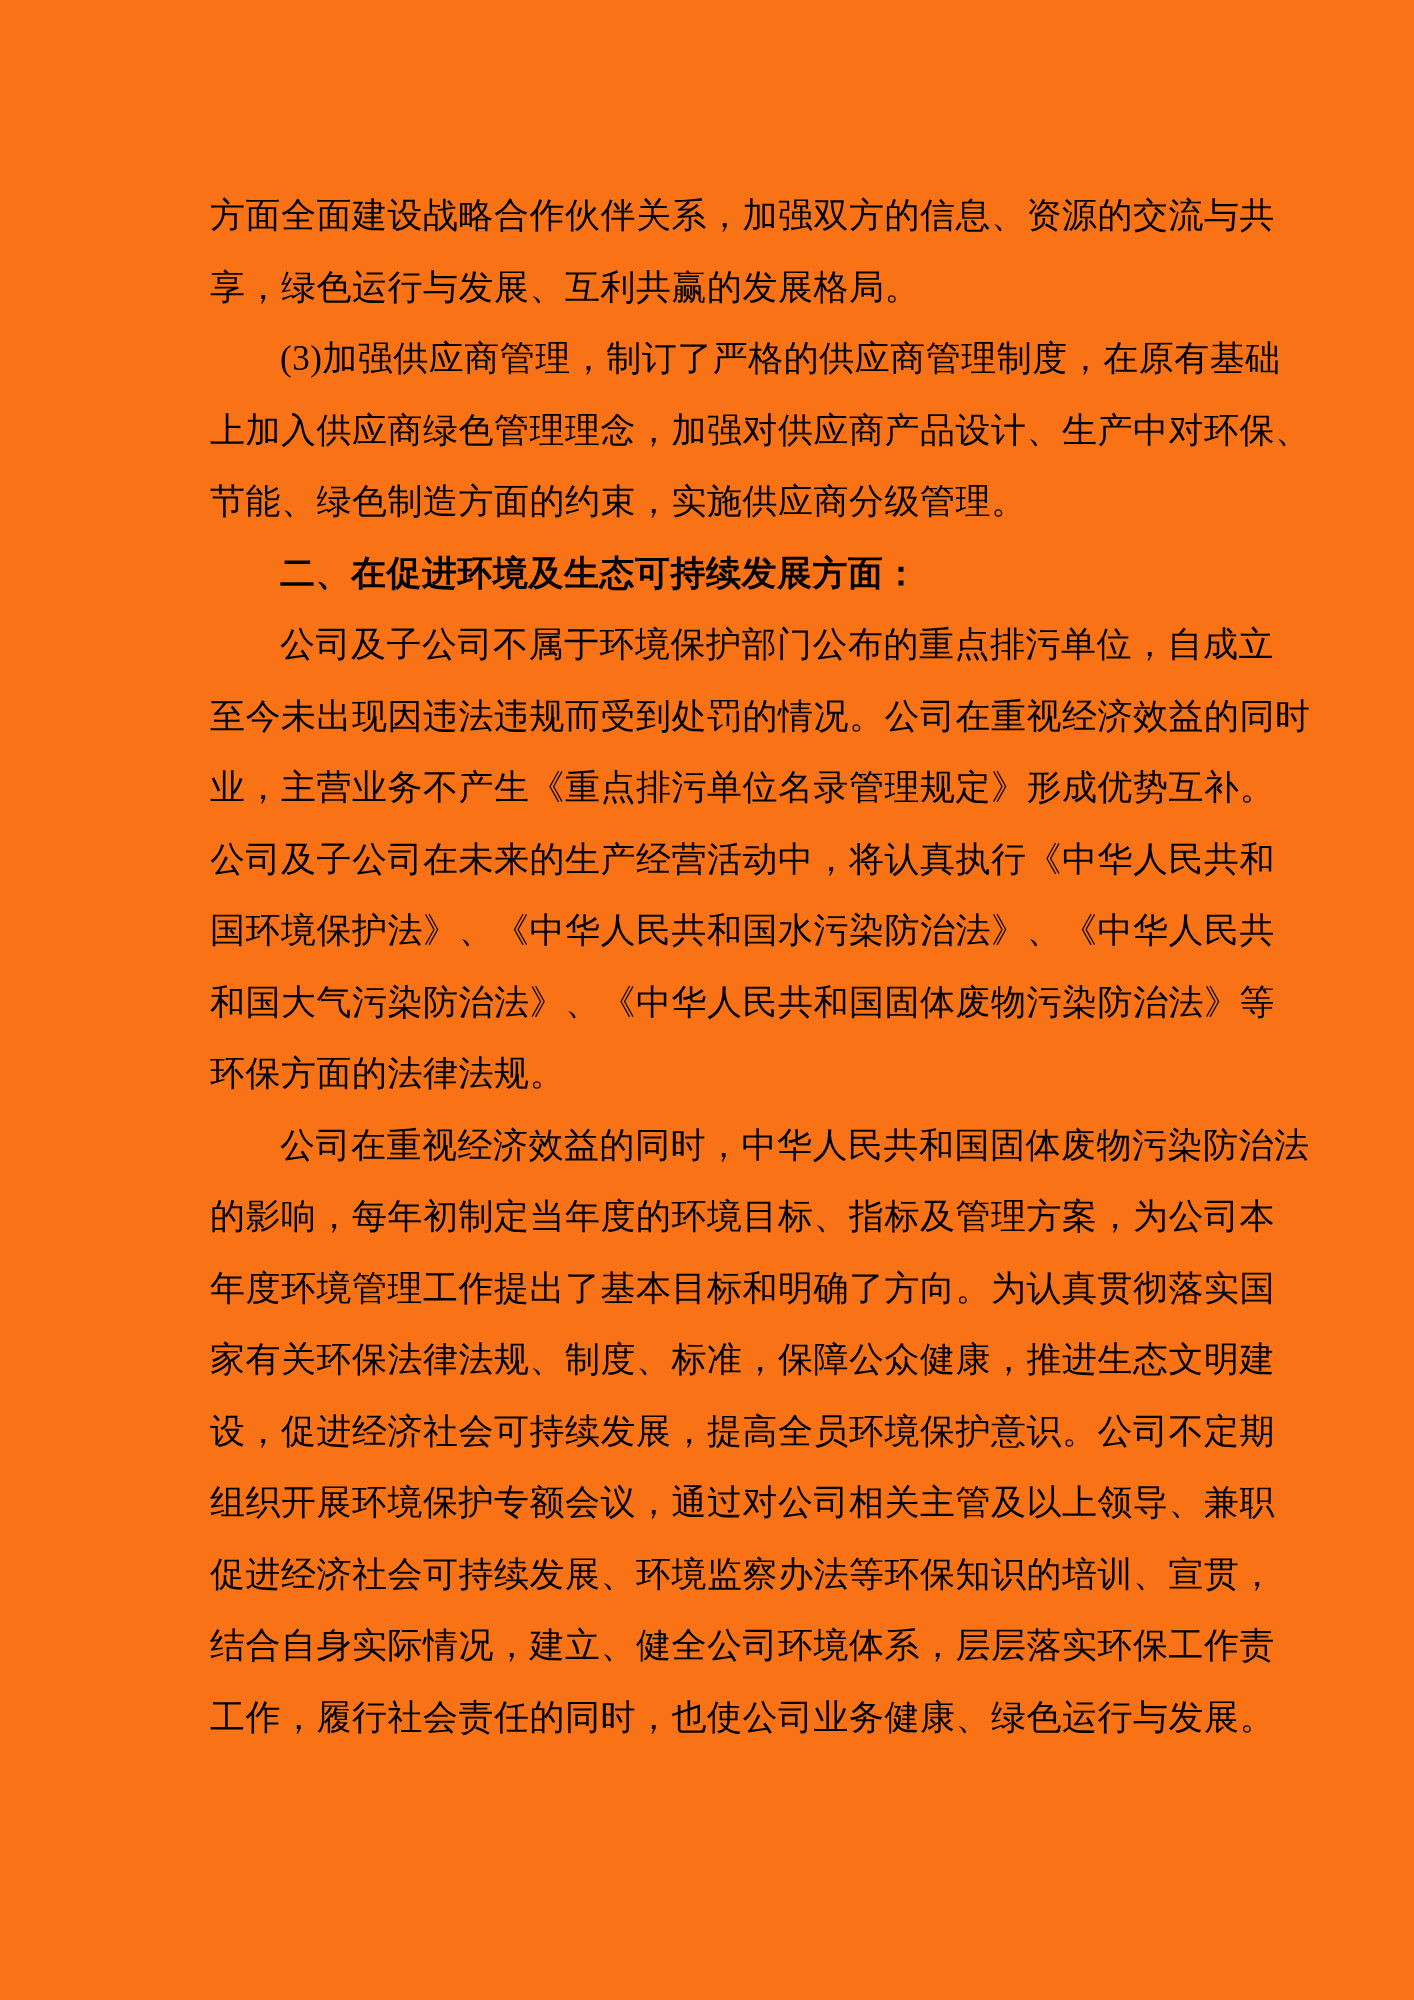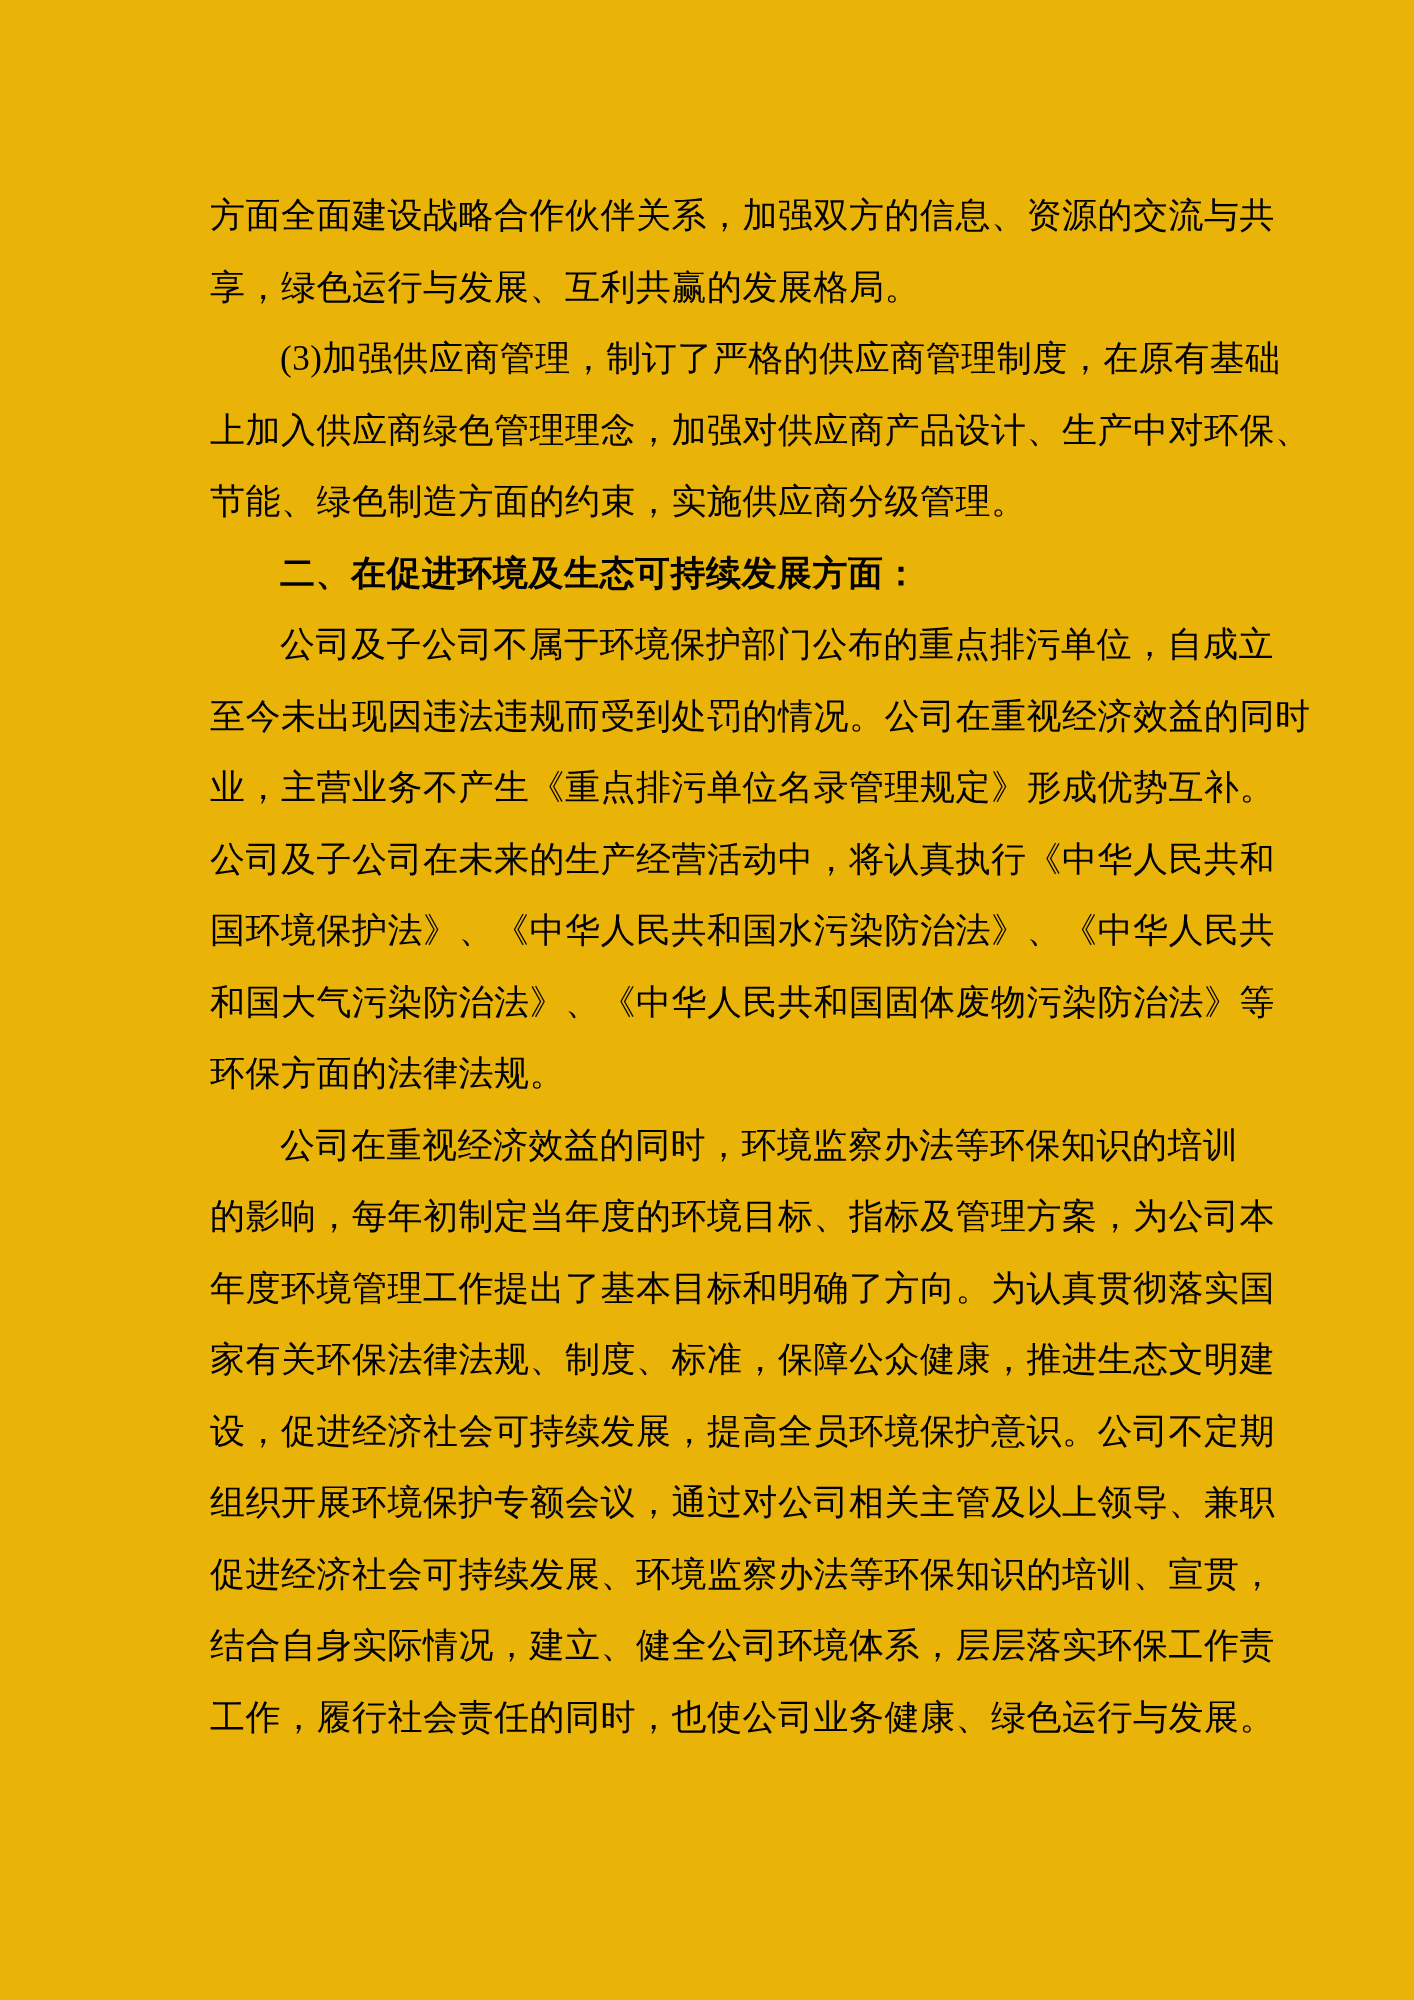--- a/index.html
+++ b/index.html
@@ -9,21 +9,21 @@
   }
   body {
     width: 1414px;
     height: 2000px;
     overflow: hidden;
   }
   .page {
     box-sizing: border-box;
     width: 1414px;
     height: 2000px;
-    background: #eab308;
+    background: #f97316;
     padding: 180px 150px 0 210px;
   }
   .doc-line {
     font-family: "Liberation Serif", "DejaVu Serif", serif;
     font-size: 35px;
     line-height: 71.5px;
     color: #000000;
     letter-spacing: 0.5px;
     white-space: nowrap;
   }
@@ -45,21 +45,21 @@
       <div class="doc-line">上加入供应商绿色管理理念，加强对供应商产品设计、生产中对环保、</div>
       <div class="doc-line">节能、绿色制造方面的约束，实施供应商分级管理。</div>
       <div class="doc-line indent bold">二、在促进环境及生态可持续发展方面：</div>
       <div class="doc-line indent">公司及子公司不属于环境保护部门公布的重点排污单位，自成立</div>
       <div class="doc-line">至今未出现因违法违规而受到处罚的情况。公司在重视经济效益的同时</div>
       <div class="doc-line">业，主营业务不产生《重点排污单位名录管理规定》形成优势互补。</div>
       <div class="doc-line">公司及子公司在未来的生产经营活动中，将认真执行《中华人民共和</div>
       <div class="doc-line">国环境保护法》、《中华人民共和国水污染防治法》、《中华人民共</div>
       <div class="doc-line">和国大气污染防治法》、《中华人民共和国固体废物污染防治法》等</div>
       <div class="doc-line">环保方面的法律法规。</div>
-      <div class="doc-line indent">公司在重视经济效益的同时，环境监察办法等环保知识的培训</div>
+      <div class="doc-line indent">公司在重视经济效益的同时，中华人民共和国固体废物污染防治法</div>
       <div class="doc-line">的影响，每年初制定当年度的环境目标、指标及管理方案，为公司本</div>
       <div class="doc-line">年度环境管理工作提出了基本目标和明确了方向。为认真贯彻落实国</div>
       <div class="doc-line">家有关环保法律法规、制度、标准，保障公众健康，推进生态文明建</div>
       <div class="doc-line">设，促进经济社会可持续发展，提高全员环境保护意识。公司不定期</div>
       <div class="doc-line">组织开展环境保护专额会议，通过对公司相关主管及以上领导、兼职</div>
       <div class="doc-line">促进经济社会可持续发展、环境监察办法等环保知识的培训、宣贯，</div>
       <div class="doc-line">结合自身实际情况，建立、健全公司环境体系，层层落实环保工作责</div>
       <div class="doc-line">工作，履行社会责任的同时，也使公司业务健康、绿色运行与发展。</div>
     </div>
 </div>

